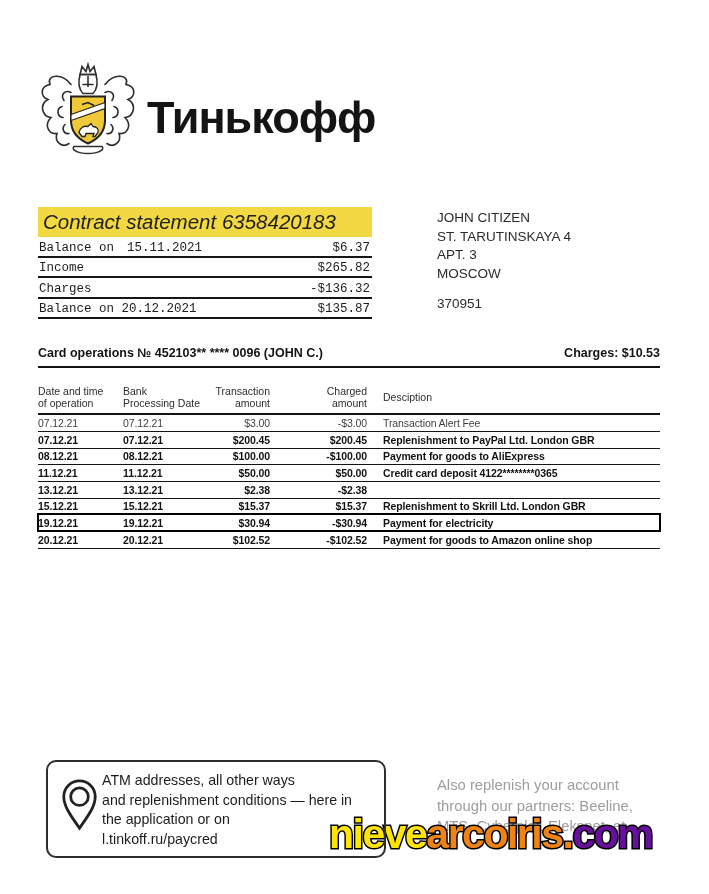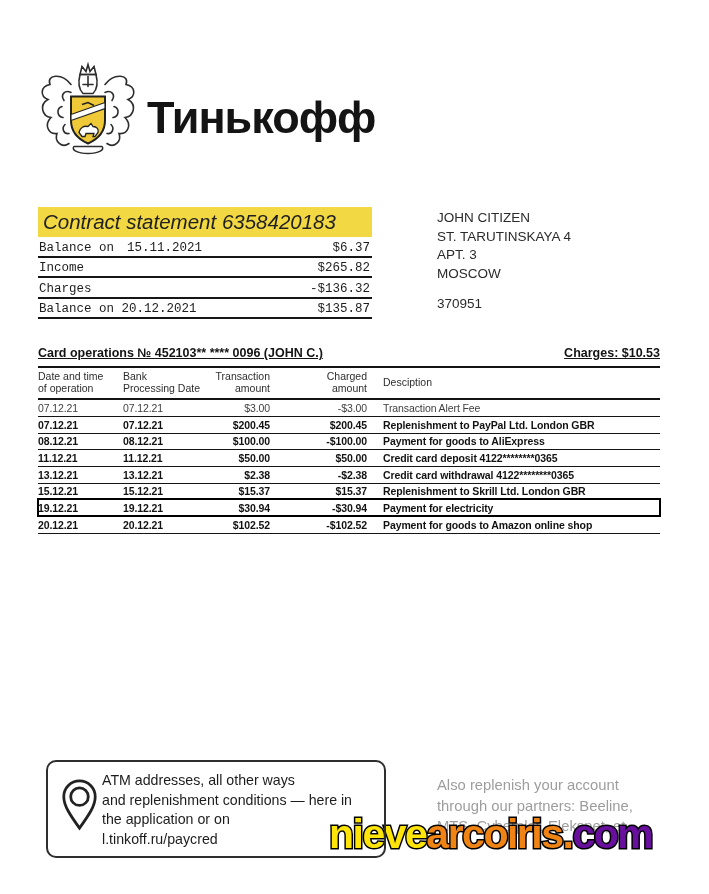--- a/index.html
+++ b/index.html
@@ -20,25 +20,25 @@
     border-bottom:2px solid #161616;font-size:12.5px;padding:0 2px 1px 1px;color:#1d1d1d;font-family:Liberation Mono, monospace;}
   .sr-left{display:flex;}
   .sr-date{margin-left:13px;}
 
   
   #recipient{left:437px;top:209px;font-size:13.5px;line-height:18.6px;color:#2b2b2b;}
   .postal{margin-top:12px;font-weight:normal;}
 
   
   #card-ops{left:38px;top:346px;width:622px;}
-  .co-titlebar{display:flex;justify-content:space-between;font-weight:bold;font-size:12.5px;margin-bottom:6px;color:#141414;text-decoration:underline;}
+  .co-titlebar{display:flex;justify-content:space-between;font-weight:bold;font-size:12.5px;margin-bottom:6px;color:#141414;}
   .co-grid{display:grid;grid-template-columns:85px 90px 57px 97px 16px 1fr;}
   .co-header{border-top:2.5px solid #131313;border-bottom:2.5px solid #131313;
     padding:3px 0 4px;font-size:10.5px;line-height:11.6px;color:#2e2e2e;align-items:center;}
-  .co-header .hc{white-space:pre-line;}
+  .co-header .hc{white-space:pre-line;margin-top:15px;}
   .co-header .r{text-align:right;}
   .co-row{position:relative;height:15.7px;border-bottom:1.8px solid #141414;font-size:10.5px;
     align-items:center;font-weight:bold;color:#121212;letter-spacing:-0.1px;}
   .co-row.regular{font-weight:400;color:#3f3f3f;}
   .co-row .r{text-align:right;}
   .row-outline{position:absolute;left:-1px;right:-1px;top:-2px;bottom:-1px;border:2px solid #000;pointer-events:none;}
 
   
   #atm-box{left:46px;top:760px;width:336px;height:94px;border:2px solid #2e2e2e;border-radius:10px;z-index:6;background:transparent;}
   #pin-icon{position:absolute;left:13px;top:16px;width:37px;height:54px;}
@@ -164,21 +164,20 @@
         <div class="r">$50.00</div>
         <div></div>
         <div>Credit card deposit 4122********0365</div>
       </div>
       <div class="co-grid co-row">
         <div>13.12.21</div>
         <div>13.12.21</div>
         <div class="r">$2.38</div>
         <div class="r">-$2.38</div>
         <div></div>
-        <div>Credit card withdrawal 4122********0365</div>
       </div>
       <div class="co-grid co-row">
         <div>15.12.21</div>
         <div>15.12.21</div>
         <div class="r">$15.37</div>
         <div class="r">$15.37</div>
         <div></div>
         <div>Replenishment to Skrill Ltd. London GBR</div>
       </div>
       <div class="co-grid co-row">

